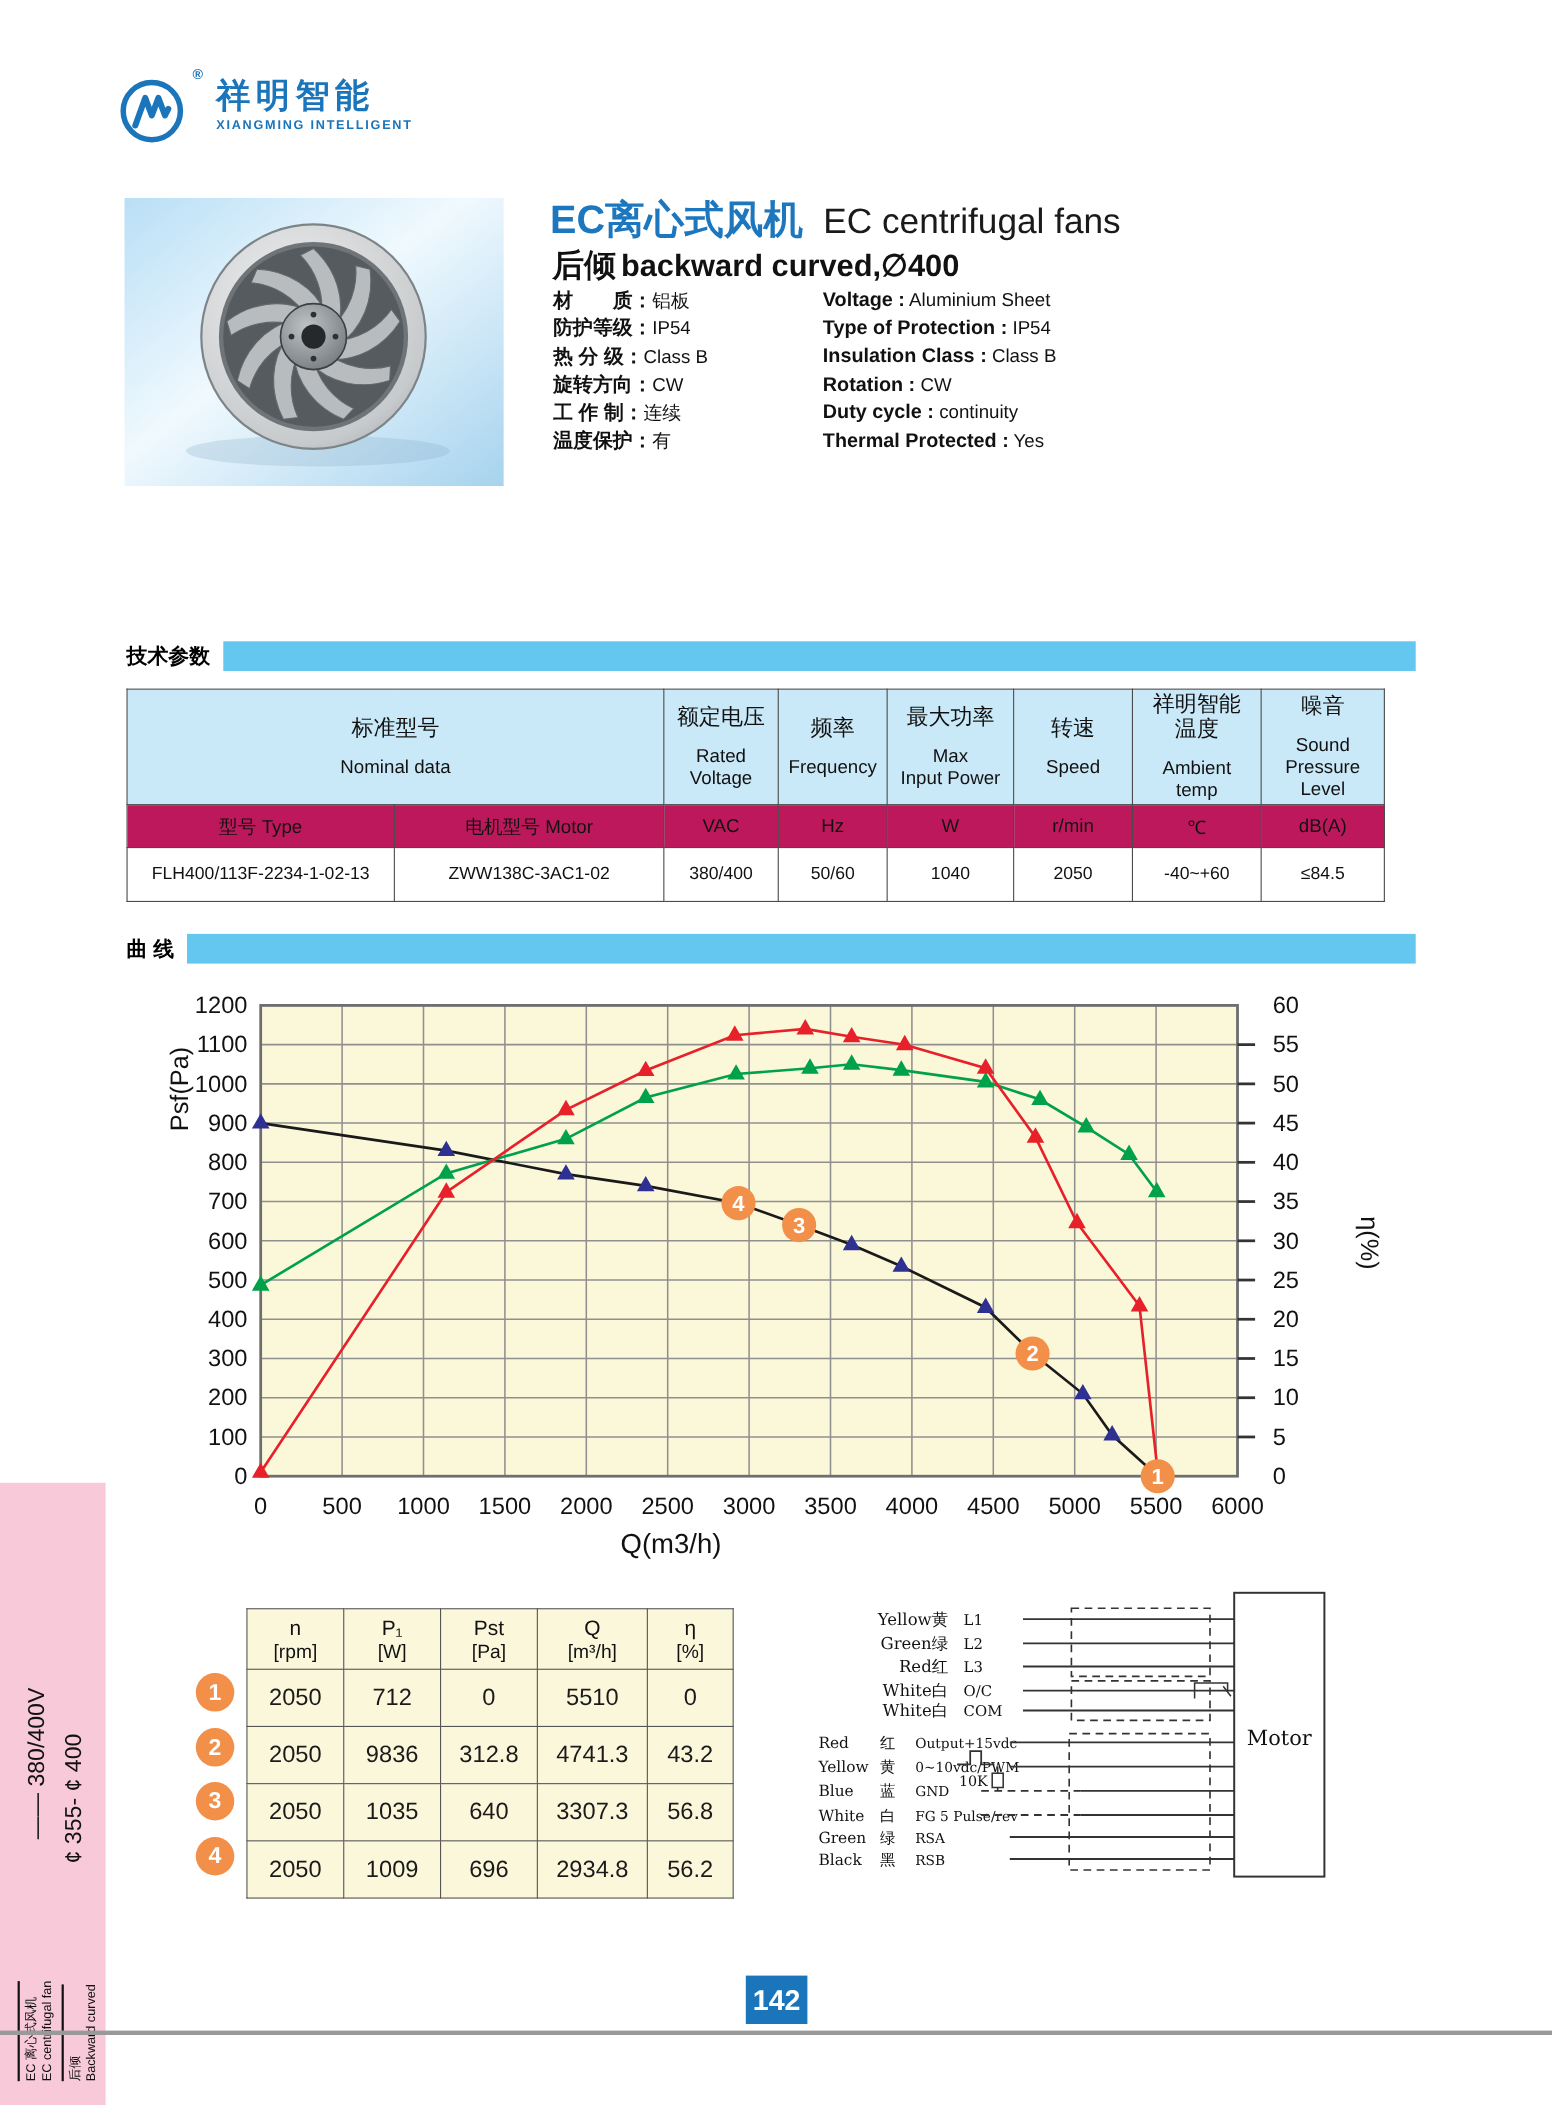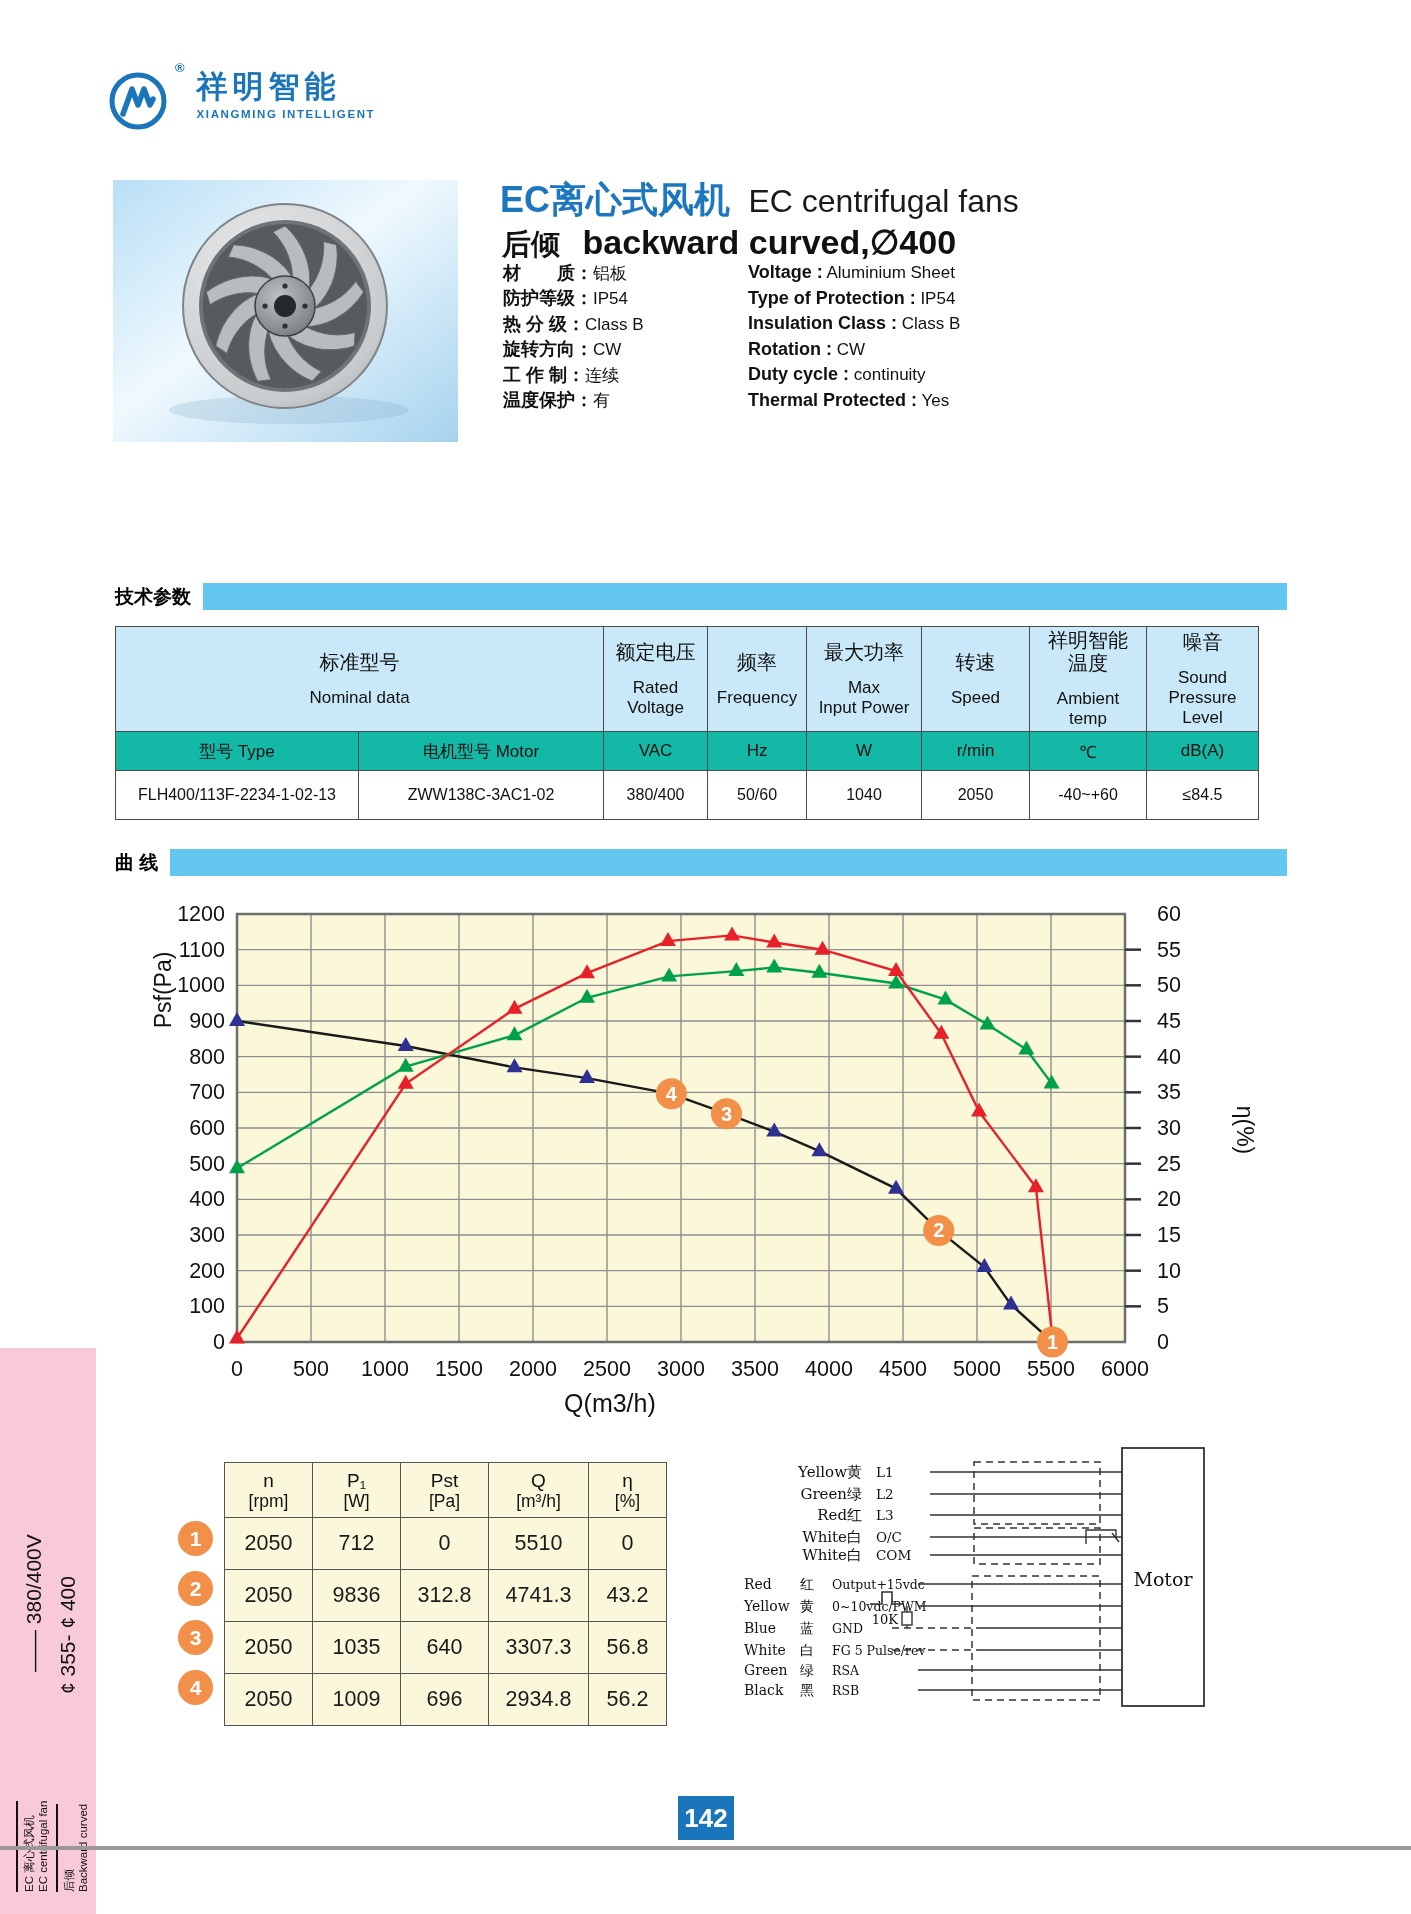--- a/index.html
+++ b/index.html
@@ -16,21 +16,21 @@
 
   
   .photo{left:113px;top:180px;width:345px;height:262px;}
 
   
   .title-line{left:500px;top:176px;white-space:nowrap;}
   .title-cn{color:#1C77BE;font-size:36px;font-weight:bold;}
   .title-en{color:#1a1a1a;font-size:32px;margin-left:14px;}
   .subtitle-line{left:502px;top:222px;white-space:nowrap;font-weight:bold;color:#111;}
   .subtitle-cn{font-size:29px;}
-  .subtitle-en{font-size:34px;margin-left:18px;}
+  .subtitle-en{font-size:28px;}
 
   
   #spec-rows{left:503px;top:260px;width:790px;}
   .spec-row{display:flex;height:25.5px;align-items:center;font-size:17px;}
   .spec-cn{width:245px;white-space:nowrap;}
   .spec-en{white-space:nowrap;}
   .spec-row b{font-size:18px;}
 
   
   .sec{display:flex;align-items:center;}
@@ -39,21 +39,21 @@
   #sec-tech{left:115px;top:583px;width:1172px;}
   #sec-curve{left:115px;top:849px;width:1172px;}
 
   
   #tech-table-wrap{left:115px;top:626px;}
   table.tt{border-collapse:collapse;table-layout:fixed;width:1143px;}
   table.tt th,table.tt td{border:1.5px solid #4a4a4a;text-align:center;vertical-align:middle;padding:2px;}
   table.tt .h1 th{height:92px;background:#C9E9F8;font-weight:normal;}
   table.tt .h1 .cn{font-size:20px;margin-bottom:14px;white-space:pre-line;line-height:23px;}
   table.tt .h1 .en{font-size:17px;white-space:pre-line;line-height:20px;}
-  table.tt .h2 th{height:34px;background:#14b8a6;font-weight:normal;font-size:17px;}
+  table.tt .h2 th{height:34px;background:#be185d;font-weight:normal;font-size:17px;}
   table.tt .vals td{height:44px;background:#fff;font-size:16px;}
 
   
   #chart{left:145px;top:890px;width:1125px;height:565px;}
 
   
   #pts-wrap{left:224px;top:1462px;}
   table.pts{border-collapse:collapse;table-layout:fixed;width:442px;}
   table.pts th,table.pts td{border:1.5px solid #555;background:#FBF7DB;text-align:center;vertical-align:middle;}
   table.pts th{height:52px;font-weight:normal;}

